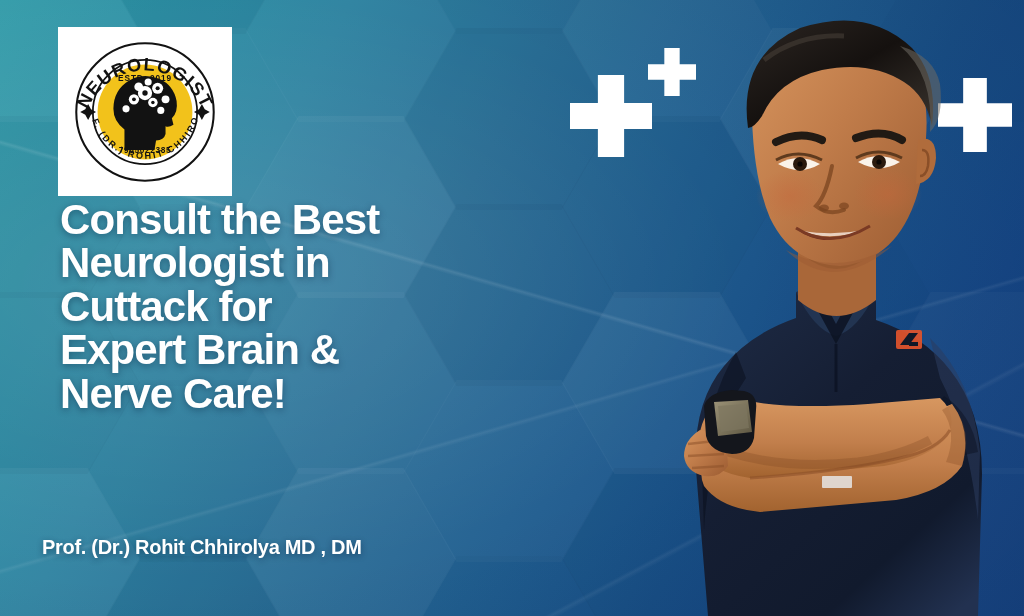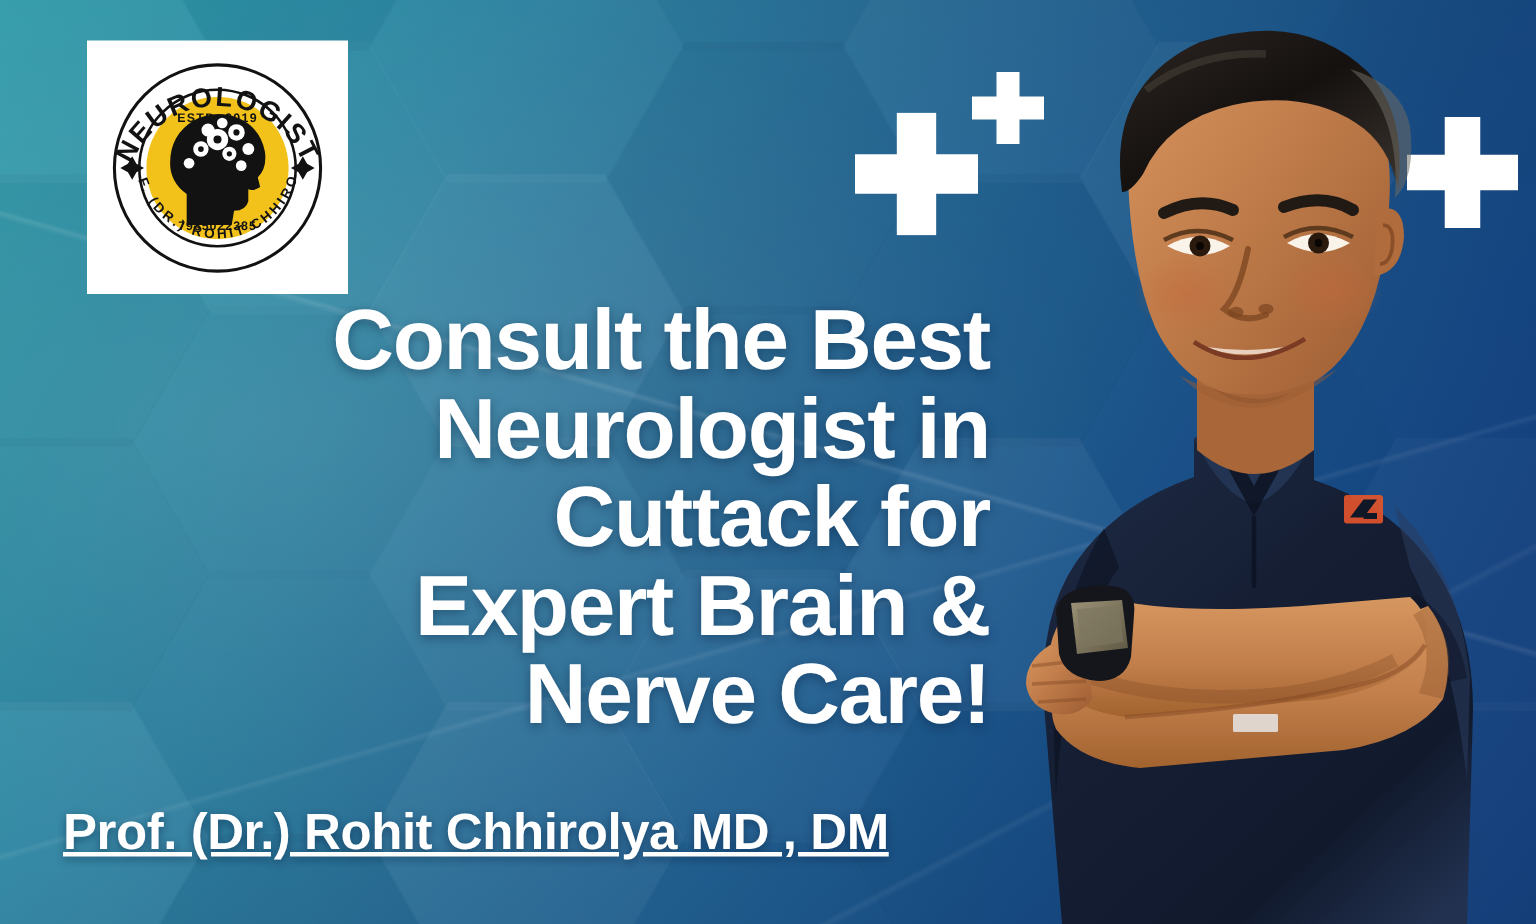--- a/index.html
+++ b/index.html
@@ -94,38 +94,36 @@
   }
   .photo svg { display:block; width:100%; height:100%; }
 
   
   .copy {
     position:absolute; left:60px; top:198px;
     z-index:7;
     width:600px;
   }
   .headline {
-    font-size:57px;
+    font-size:42px;
     font-weight:700;
     line-height:1.035;
     color:#ffffff;
     letter-spacing:-0.9px;
     text-shadow:0 2px 7px rgba(0,25,55,.40);
     white-space:pre-line;
-    text-align:right;
   }
   .subline {
     position:absolute; left:42px; top:536px;
     z-index:7;
-    font-size:34px;
+    font-size:20px;
     font-weight:700;
     color:#ffffff;
     letter-spacing:-0.3px;
     text-shadow:0 2px 6px rgba(0,25,55,.45);
-    text-decoration:underline;
   }
 </style>
 </head>
 <body>
 
 <div class="banner">
 
   <div class="hex-layer">
     <div class="hex l" style="left:-70px;  top:-60px;"></div>
     <div class="hex" style="left:88px;   top:28px;"></div>

